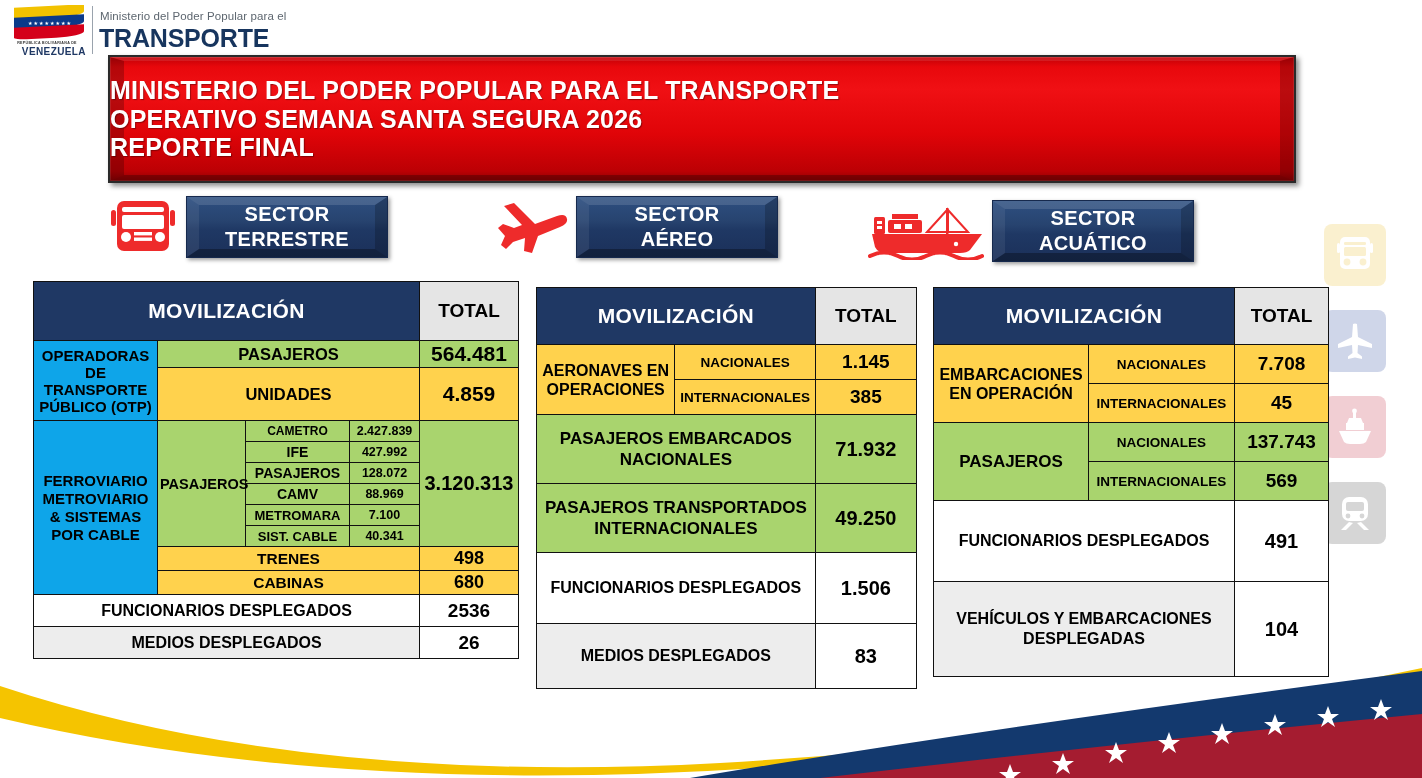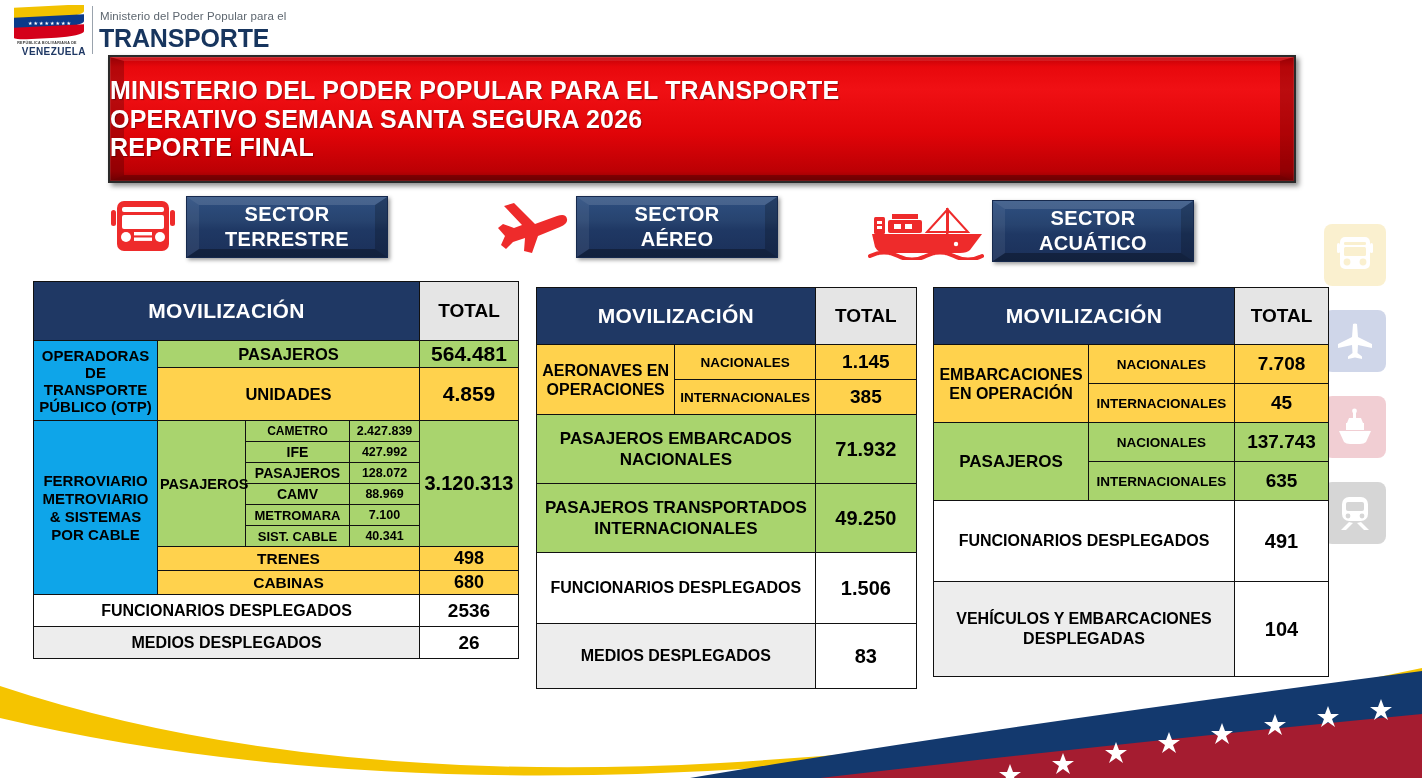--- a/index.html
+++ b/index.html
@@ -346,21 +346,21 @@
       <td class="c-yellow" style="font-size:13.5px;height:36px;">INTERNACIONALES</td>
       <td class="c-yellow" style="font-size:19px;margin-left:20px;">45</td>
     </tr>
     <tr>
       <td class="c-green" rowspan="2" style="font-size:17px;">PASAJEROS</td>
       <td class="c-green" style="font-size:13.5px;height:36px;">NACIONALES</td>
       <td class="c-green" style="font-size:19px;">137.743</td>
     </tr>
     <tr>
       <td class="c-green" style="font-size:13.5px;height:36px;">INTERNACIONALES</td>
-      <td class="c-green" style="font-size:19px;">635</td>
+      <td class="c-green" style="font-size:19px;">569</td>
     </tr>
     <tr>
       <td class="c-white" colspan="2" style="font-size:16px;height:78px;">FUNCIONARIOS DESPLEGADOS</td>
       <td class="c-white" style="font-size:20px;">491</td>
     </tr>
     <tr>
       <td class="c-gray" colspan="2" style="font-size:16px;line-height:20px;height:92px;">VEHÍCULOS Y EMBARCACIONES DESPLEGADAS</td>
       <td class="c-white" style="font-size:20px;">104</td>
     </tr>
   </tbody>

